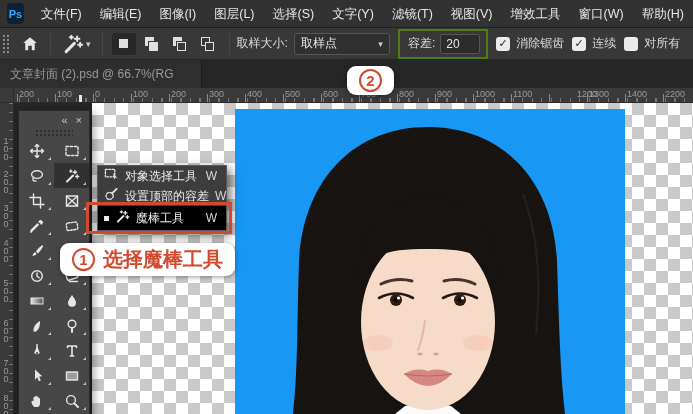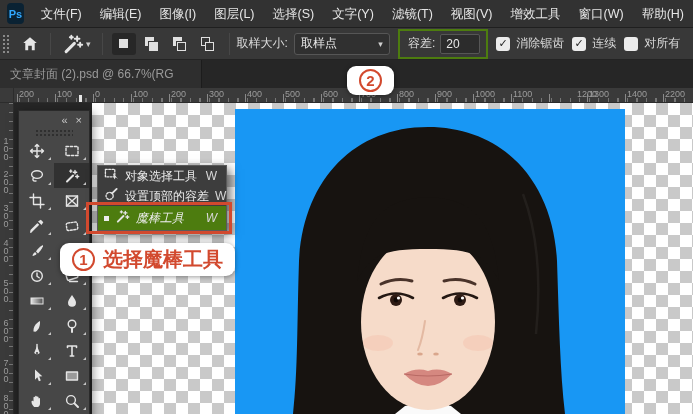--- a/index.html
+++ b/index.html
@@ -86,21 +86,21 @@
   .tool::after { content:""; position:absolute; right:3px; bottom:3px;
     border-left:3px solid transparent; border-bottom:3px solid #c4c4c4; }
   .tool.selected { background:#313131; }
   .tool svg { display:block; }
   
   .flyout { position:absolute; left:97px; top:165px; width:130px; background:#3d3d3d;
     border:1px solid #5a5a5a; box-shadow:3px 4px 10px rgba(0,0,0,.6); z-index:30; }
   .fly-row { height:20px; display:flex; align-items:center; gap:6px; padding:0 9px 0 6px;
     font-size:12px; color:#ececec; cursor:pointer; white-space:nowrap; }
   .fly-row .sc { margin-left:auto; color:#d8d8d8; }
-  .fly-row.current { height:24px; background:#4d7c0f;font-style:italic; }
+  .fly-row.current { height:24px; background:#000000; }
   .bullet { width:5px; height:5px; background:#ececec; }
   
   .redbox { position:absolute; border:3px solid #d2492e; z-index:40; pointer-events:none; }
   .ann { position:absolute; background:#fff; border-radius:9px; padding:3px 12px; display:flex;
     align-items:center; gap:8px; color:#d2492e; font-weight:bold; font-size:20px;
     box-shadow:0 1px 5px rgba(0,0,0,.4); z-index:50; white-space:nowrap; }
   .ann .num { width:23px; height:23px; min-width:23px; border:2.5px solid #d2492e; border-radius:50%;
     display:flex; align-items:center; justify-content:center; font-size:15px; }
   svg.ic { stroke:#e5e5e5; fill:none; stroke-width:1.4; stroke-linecap:round; stroke-linejoin:round; }
 </style>

